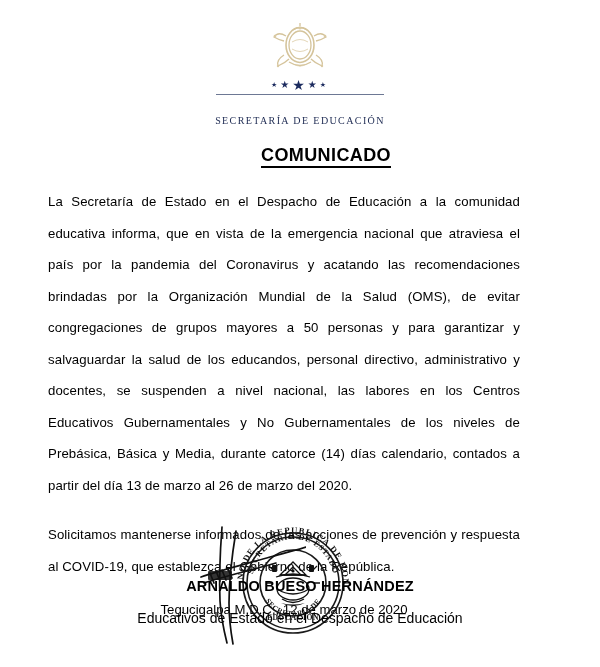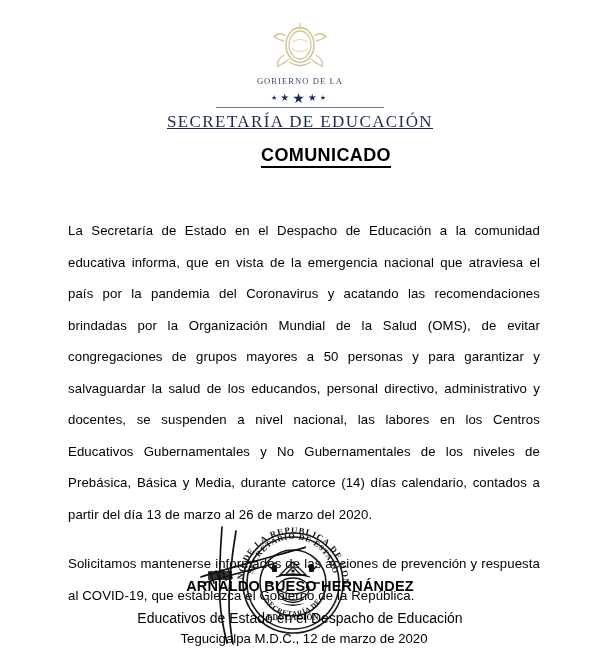--- a/index.html
+++ b/index.html
@@ -55,27 +55,26 @@
   .st-md { font-size: 10px; }
   .st-lg { font-size: 14px; }
   .rule {
     width: 168px;
     height: 1px;
     background: #6d7894;
     margin: 3px auto 0 auto;
   }
   .secretaria {
     font-family: "Liberation Serif", serif;
-    font-size: 17px;
+    font-size: 10px;
     letter-spacing: 1.4px;
     color: #1d2a52;
-    margin-top: 4px;
+    margin-top: 20px;
     font-variant: small-caps;
     text-transform: uppercase;
-    text-decoration: underline;
   }
 
   
   .title {
     position: absolute;
     top: 145px;
     left: 0;
     width: 600px;
     text-align: center;
     font-size: 18px;
@@ -85,23 +84,22 @@
   }
   .title span {
     border-bottom: 2px solid #000;
     padding-bottom: 1px;
   }
 
   
   .body-wrap {
     position: absolute;
     top: 186px;
-    left: 68px;
+    left: 48px;
     width: 472px;
-    margin-top: 29px;
   }
   .para {
     text-align: justify;
     text-align-last: left;
     font-size: 13.2px;
     line-height: 31.5px;
     letter-spacing: 0.1px;
   }
   .para.p2 { margin-top: 18px; }
 
@@ -176,21 +174,20 @@
       <circle cx="15" cy="44" r="1.2"></circle>
       <circle cx="59" cy="44" r="1.2"></circle>
       <path d="M30 42 q7 5 14 0 q-7 3 -14 0"></path>
     </g>
     <g stroke="#bfa15d" stroke-width="0.9" fill="none" opacity="0.8">
       <path d="M29 20 q8 -5 16 0"></path>
       <path d="M29 27 q8 5 16 0"></path>
     </g>
   </svg>
 
-  <div class="gov-line">GOBIERNO DE LA</div>
 
   <div class="stars">
     <span class="st-sm">★</span><span class="st-md">★</span><span class="st-lg">★</span><span class="st-md">★</span><span class="st-sm">★</span>
   </div>
 
   <div class="rule"></div>
 
   <div class="secretaria">SECRETARÍA DE EDUCACIÓN</div>
 </div>
 

